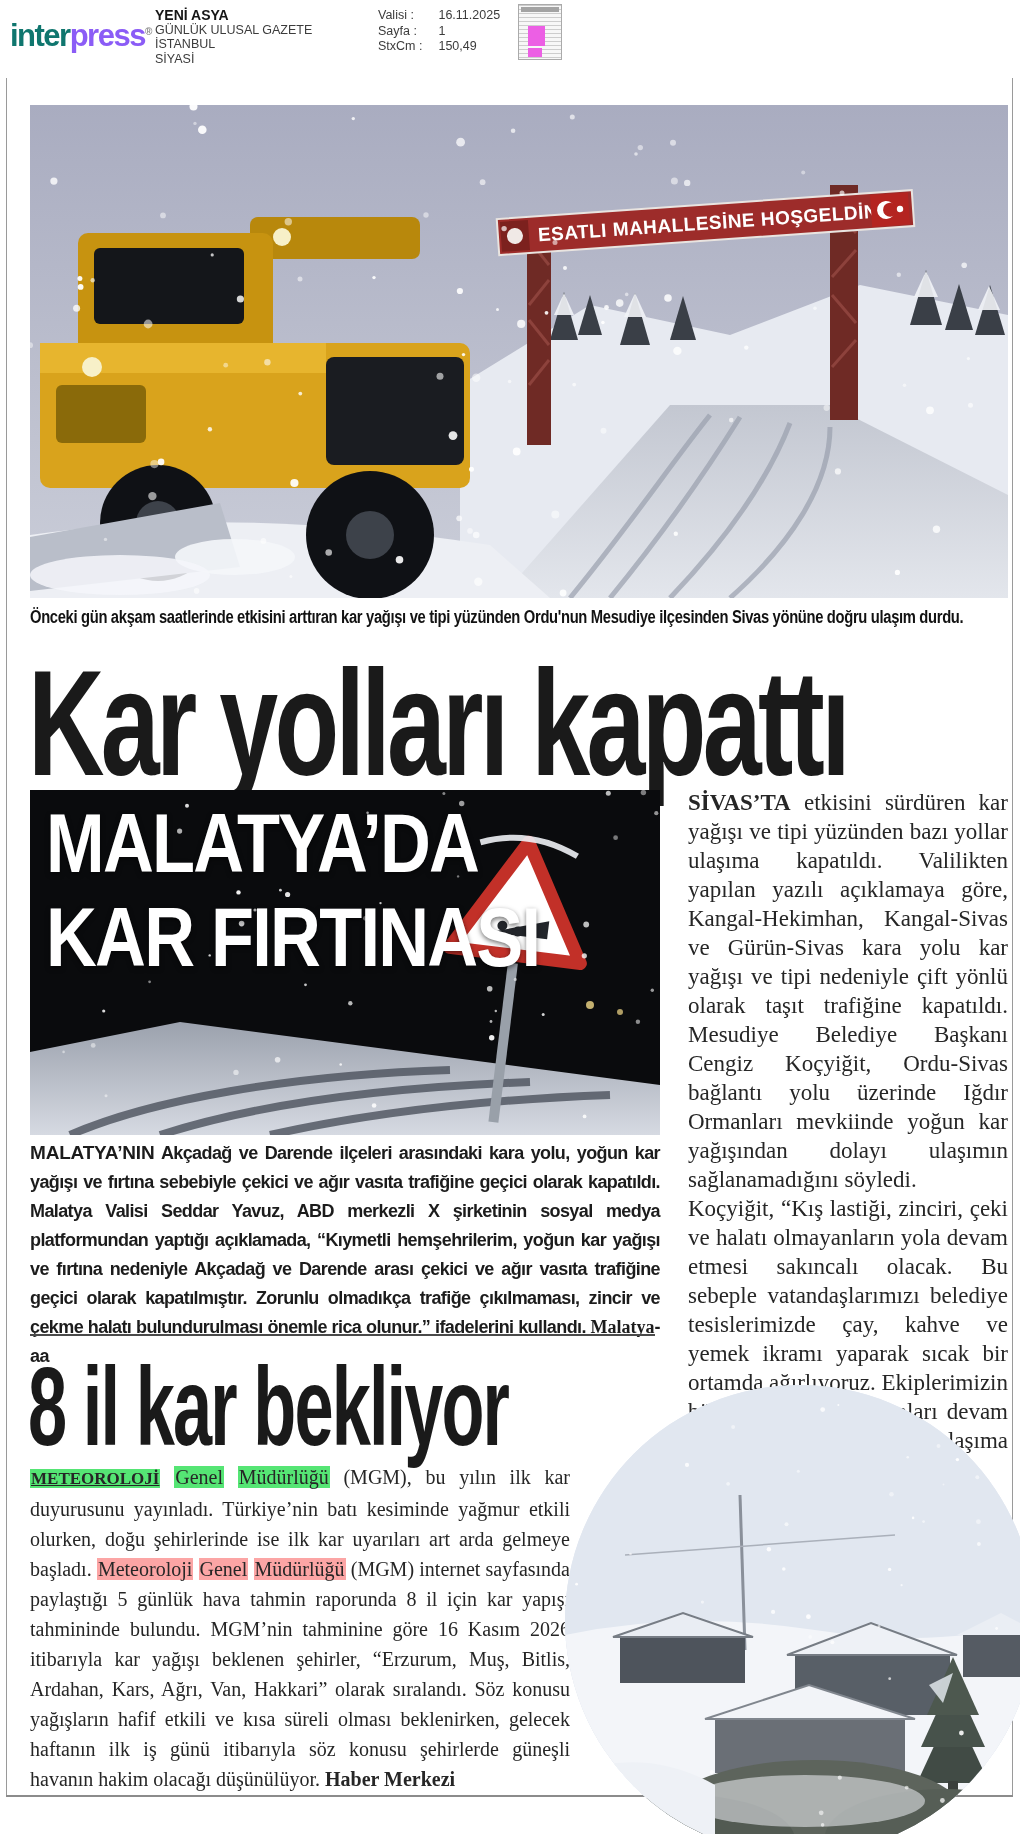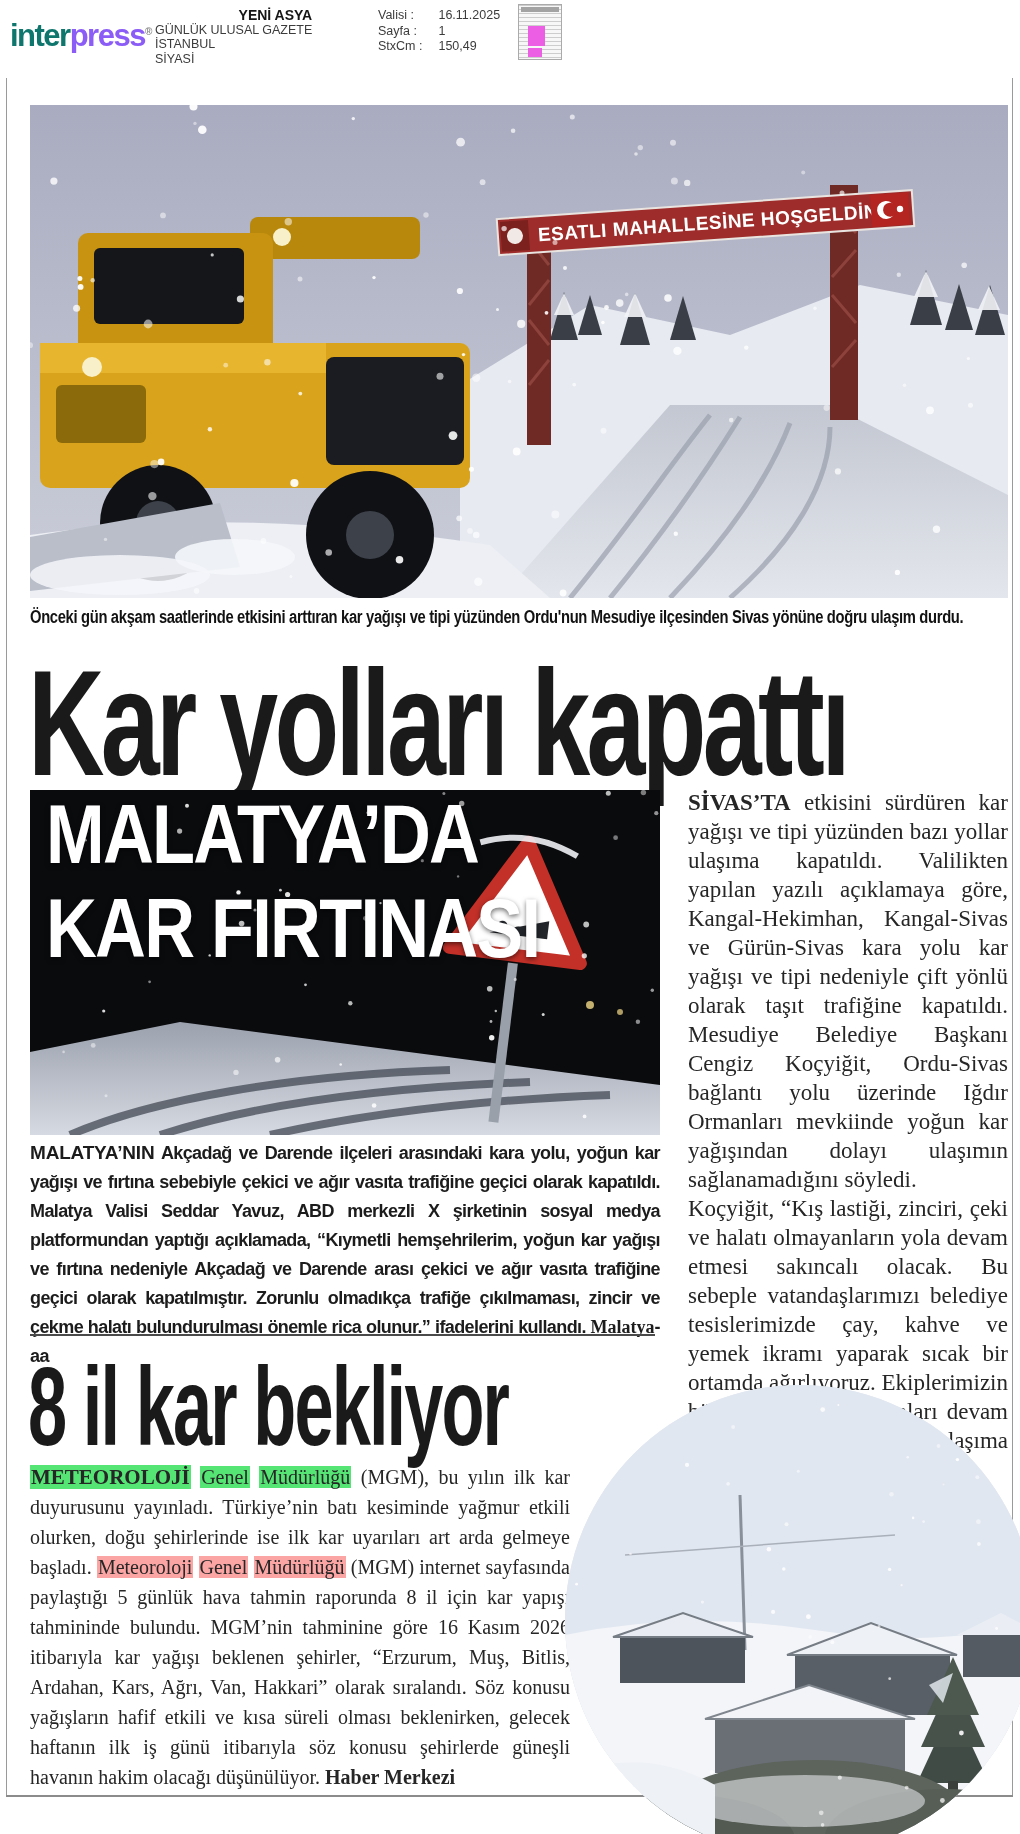--- a/index.html
+++ b/index.html
@@ -6,21 +6,21 @@
   #page{position:relative;width:1020px;height:1834px;background:#fff;overflow:hidden;
         font-family:"Liberation Sans",sans-serif;color:#111;}
   .abs{position:absolute;}
 
   
   .logo{font-weight:bold;font-size:31px;letter-spacing:-1.5px;}
   .logo .inter{color:#0f766e;}
   .logo .press{color:#8b5cf6;}
   .logo sup{font-size:10px;color:#888;letter-spacing:0;}
   .pub{font-size:12.5px;line-height:14.5px;color:#3c3c3c;}
-  .pub .pname{font-weight:bold;font-size:14px;color:#161616;text-align:right;}
+  .pub .pname{font-weight:bold;font-size:14px;color:#161616;}
   .meta{font-size:12.5px;line-height:15.5px;color:#3c3c3c;}
   .meta td{padding:0 2px 0 0;vertical-align:top;}
   .thumb{width:42px;height:54px;background:#f7f7f7;border:1px solid #aaa;overflow:hidden;}
   .thumb .lines{position:absolute;inset:0;
      background:
        linear-gradient(#9a9a9a,#9a9a9a) 2px 2px/38px 5px no-repeat,
        repeating-linear-gradient(to bottom, #c9c9c9 0 1px, transparent 1px 4px);
      opacity:.9;}
   .thumb .mg1{position:absolute;left:9px;top:21px;width:17px;height:20px;background:#ec5fe4;}
   .thumb .mg2{position:absolute;left:9px;top:43px;width:14px;height:9px;background:#ec5fe4;}
@@ -51,21 +51,21 @@
   .serifCol{font-family:"Liberation Serif",serif;font-size:23px;line-height:29px;
             text-align:justify;color:#262626;}
   .serifCol .lead{font-weight:bold;}
   .serifCol p{margin:0;}
   .byline{font-weight:bold;}
 
   .meteo{font-family:"Liberation Serif",serif;font-size:20px;line-height:30px;
          text-align:justify;color:#262626;}
   .hl-g{background:#55e574;padding:0 1px;}
   .hl-c{background:#fca5a5;padding:0 1px;}
-  .meteoLead{font-weight:bold;font-size:21px;}
+  .meteoLead{font-weight:bold;font-size:17px;text-decoration:underline;}
 
   .circlePhoto{border-radius:50%;overflow:hidden;background:#e2e8f1;}
 </style>
 </head>
 <body>
 
 <div id="page">
 
   <div class="abs" style="left:10px;top:18px;">
     <span class="logo">
@@ -357,21 +357,21 @@
           <circle cx="335.4" cy="128.3" r="2.4" fill="#ffffff" opacity="0.46"></circle>
           <circle cx="73.7" cy="221.0" r="1.6" fill="#ffffff" opacity="0.85"></circle>
           <circle cx="206.0" cy="282.4" r="2.7" fill="#ffffff" opacity="0.54"></circle>
           <circle cx="607.9" cy="231.7" r="2.2" fill="#ffffff" opacity="0.53"></circle>
           <circle cx="431.7" cy="13.5" r="2.7" fill="#ffffff" opacity="0.60"></circle>
           <circle cx="556.2" cy="134.5" r="2.9" fill="#ffffff" opacity="0.73"></circle>
           <circle cx="157.0" cy="15.7" r="2.0" fill="#ffffff" opacity="0.86"></circle>
           <circle cx="626.3" cy="23.2" r="2.1" fill="#ffffff" opacity="0.56"></circle>
         </g>
     </svg>
-    <div class="abs" style="left:16px;top:3px;">
+    <div class="abs" style="left:16px;top:12px;">
       <div class="overlayTitle">MALATYA’DA</div>
       <div class="overlayTitle" style="margin-top:14px;">KAR FIRTINASI</div>
     </div>
   </div>
 
   <div class="abs bodyBold" style="left:30px;top:1138px;width:630px;">
     <span class="lead">MALATYA’NIN</span><span> Akçadağ ve Darende ilçeleri arasındaki kara yolu, yoğun kar yağışı ve fırtına sebebiyle çekici ve ağır vasıta trafiğine geçici olarak kapatıldı. Malatya Valisi Seddar Yavuz, ABD merkezli X şirketinin sosyal medya platformundan yaptığı açıklamada, “Kıymetli hemşehrilerim, yoğun kar yağışı ve fırtına nedeniyle Akçadağ ve Darende arası çekici ve ağır vasıta trafiğine geçici olarak kapatılmıştır. Zorunlu olmadıkça trafiğe çıkılmaması, zincir ve çekme halatı bulundurulması önemle rica olunur.” ifadelerini kullandı. </span><span class="srcCity">Malatya</span><span>-aa</span>
   </div>
 
   <div class="abs serifCol" style="left:688px;top:788px;width:320px;">

